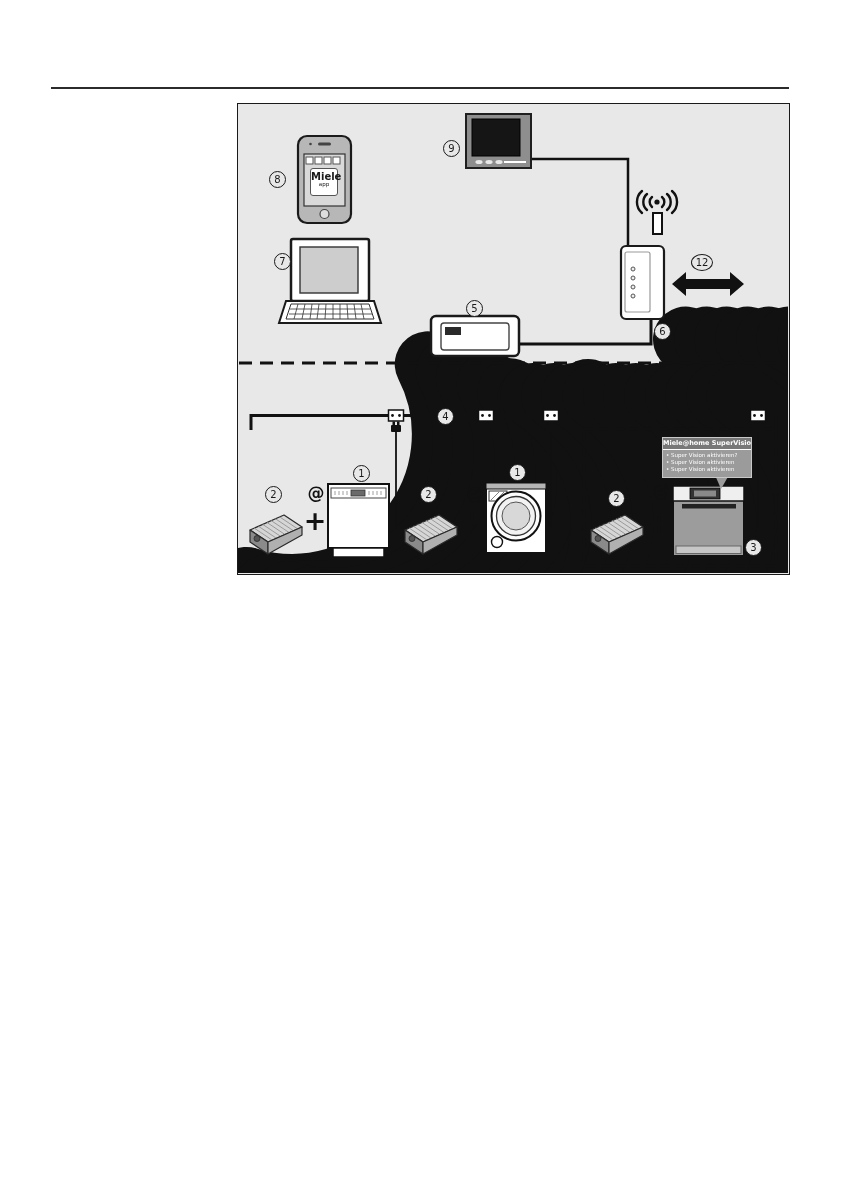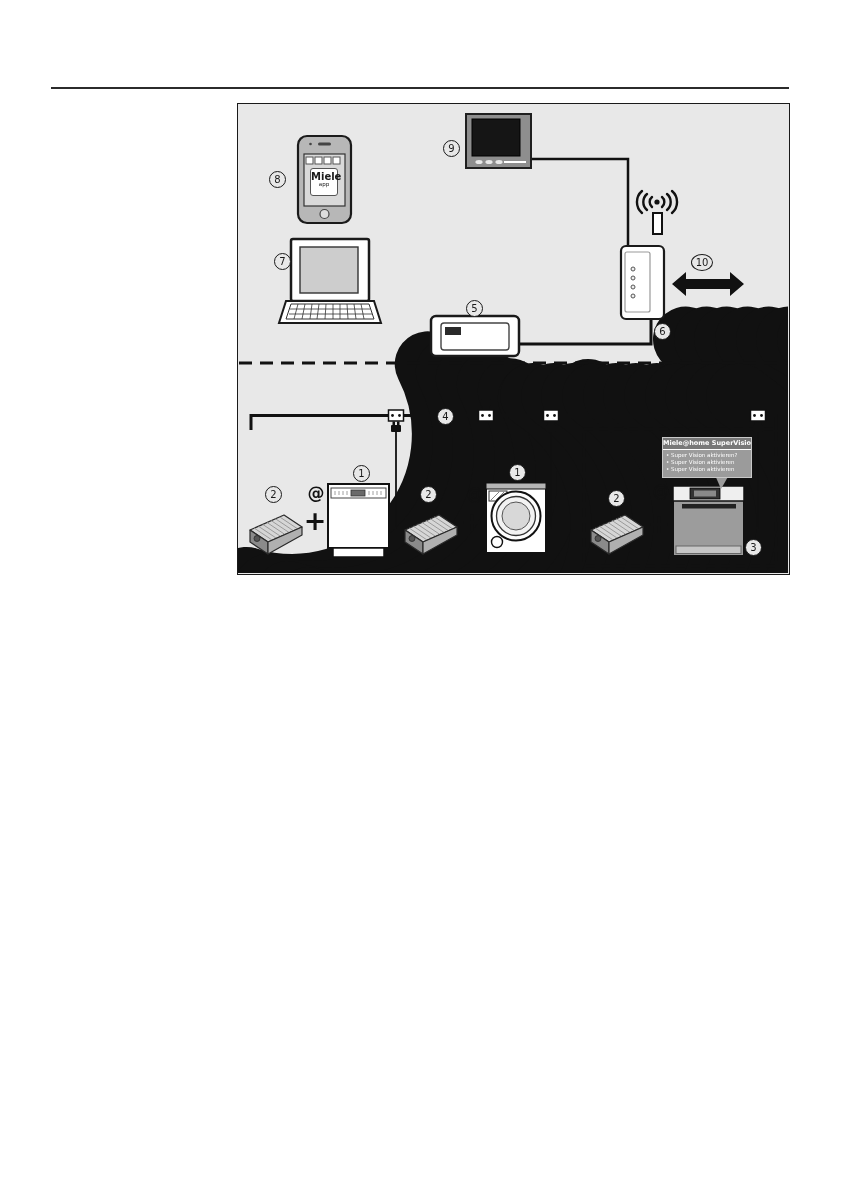--- a/index.html
+++ b/index.html
@@ -265,21 +265,21 @@
     </g>
 
     <polygon points="477,371 491,371 483,385" fill="#9b9b9b"></polygon>
   </svg>
 
   <div class="clabel" style="left:31px;top:67px;">8</div>
   <div class="clabel" style="left:205px;top:36px;">9</div>
   <div class="clabel" style="left:36px;top:149px;">7</div>
   <div class="clabel" style="left:228px;top:196px;">5</div>
   <div class="clabel" style="left:416px;top:219px;">6</div>
-  <div class="clabel wide" style="left:453px;top:150px;">10</div>
+  <div class="clabel wide" style="left:453px;top:150px;">12</div>
   <div class="clabel" style="left:199px;top:304px;">4</div>
   <div class="clabel" style="left:115px;top:361px;">1</div>
   <div class="clabel" style="left:271px;top:360px;">1</div>
   <div class="clabel" style="left:27px;top:382px;">2</div>
   <div class="clabel" style="left:182px;top:382px;">2</div>
   <div class="clabel" style="left:370px;top:386px;">2</div>
   <div class="clabel" style="left:507px;top:435px;">3</div>
 
   <div class="atsym" style="left:67px;top:379px;">@</div>
   <div class="atsym" style="left:226px;top:380px;">@</div>

